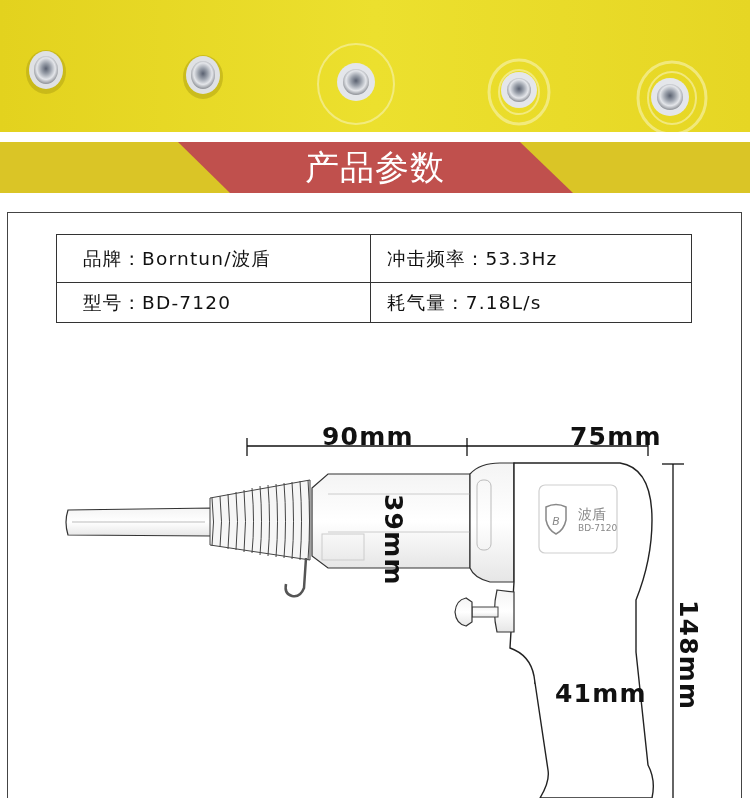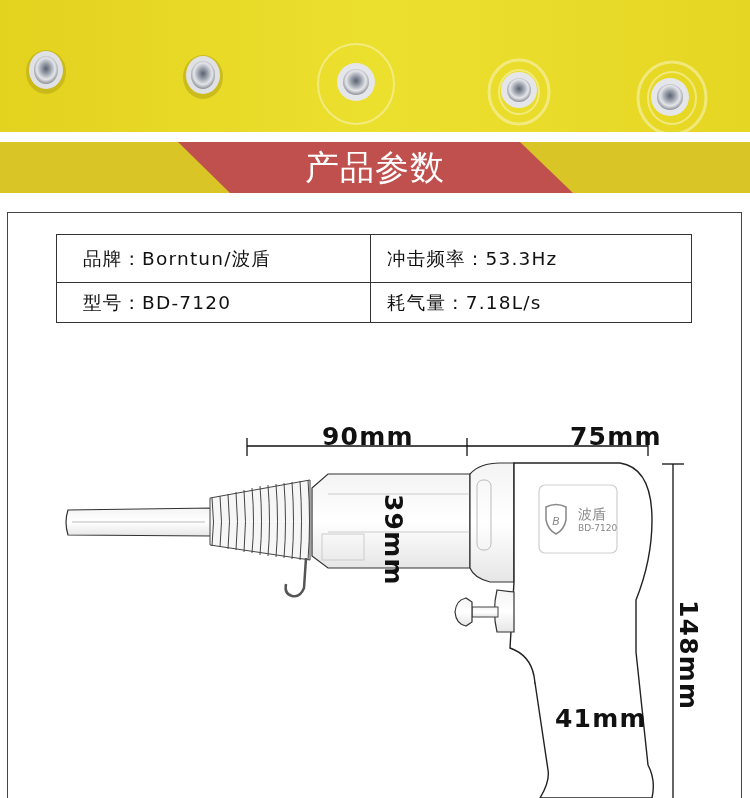--- a/index.html
+++ b/index.html
@@ -167,13 +167,13 @@
     <path d="M497,590 L514,592 L514,632 L497,632 Q492,611 497,590 Z" fill="url(#metal)" stroke="#333" stroke-width="1.2"></path>
     <rect x="472" y="607" width="26" height="10" fill="url(#metal)" stroke="#444" stroke-width="1"></rect>
     <path d="M466,598 Q456,600 455,612 Q456,624 466,626 L472,622 L472,602 Z" fill="url(#metal)" stroke="#333" stroke-width="1.2"></path>
   </g>
 </svg>
 
 <div class="dim" style="left:322px; top:422px;">90mm</div>
 <div class="dim" style="left:523px; top:422px;margin-left:47px;">75mm</div>
 <div class="dim dim-v" style="left:379px; top:494px;">39mm</div>
 <div class="dim dim-v" style="left:674px; top:600px;">148mm</div>
-<div class="dim" style="left:555px; top:679px;margin-top:25px;">41mm</div>
+<div class="dim" style="left:555px; top:679px;">41mm</div>
 
 </body></html>

